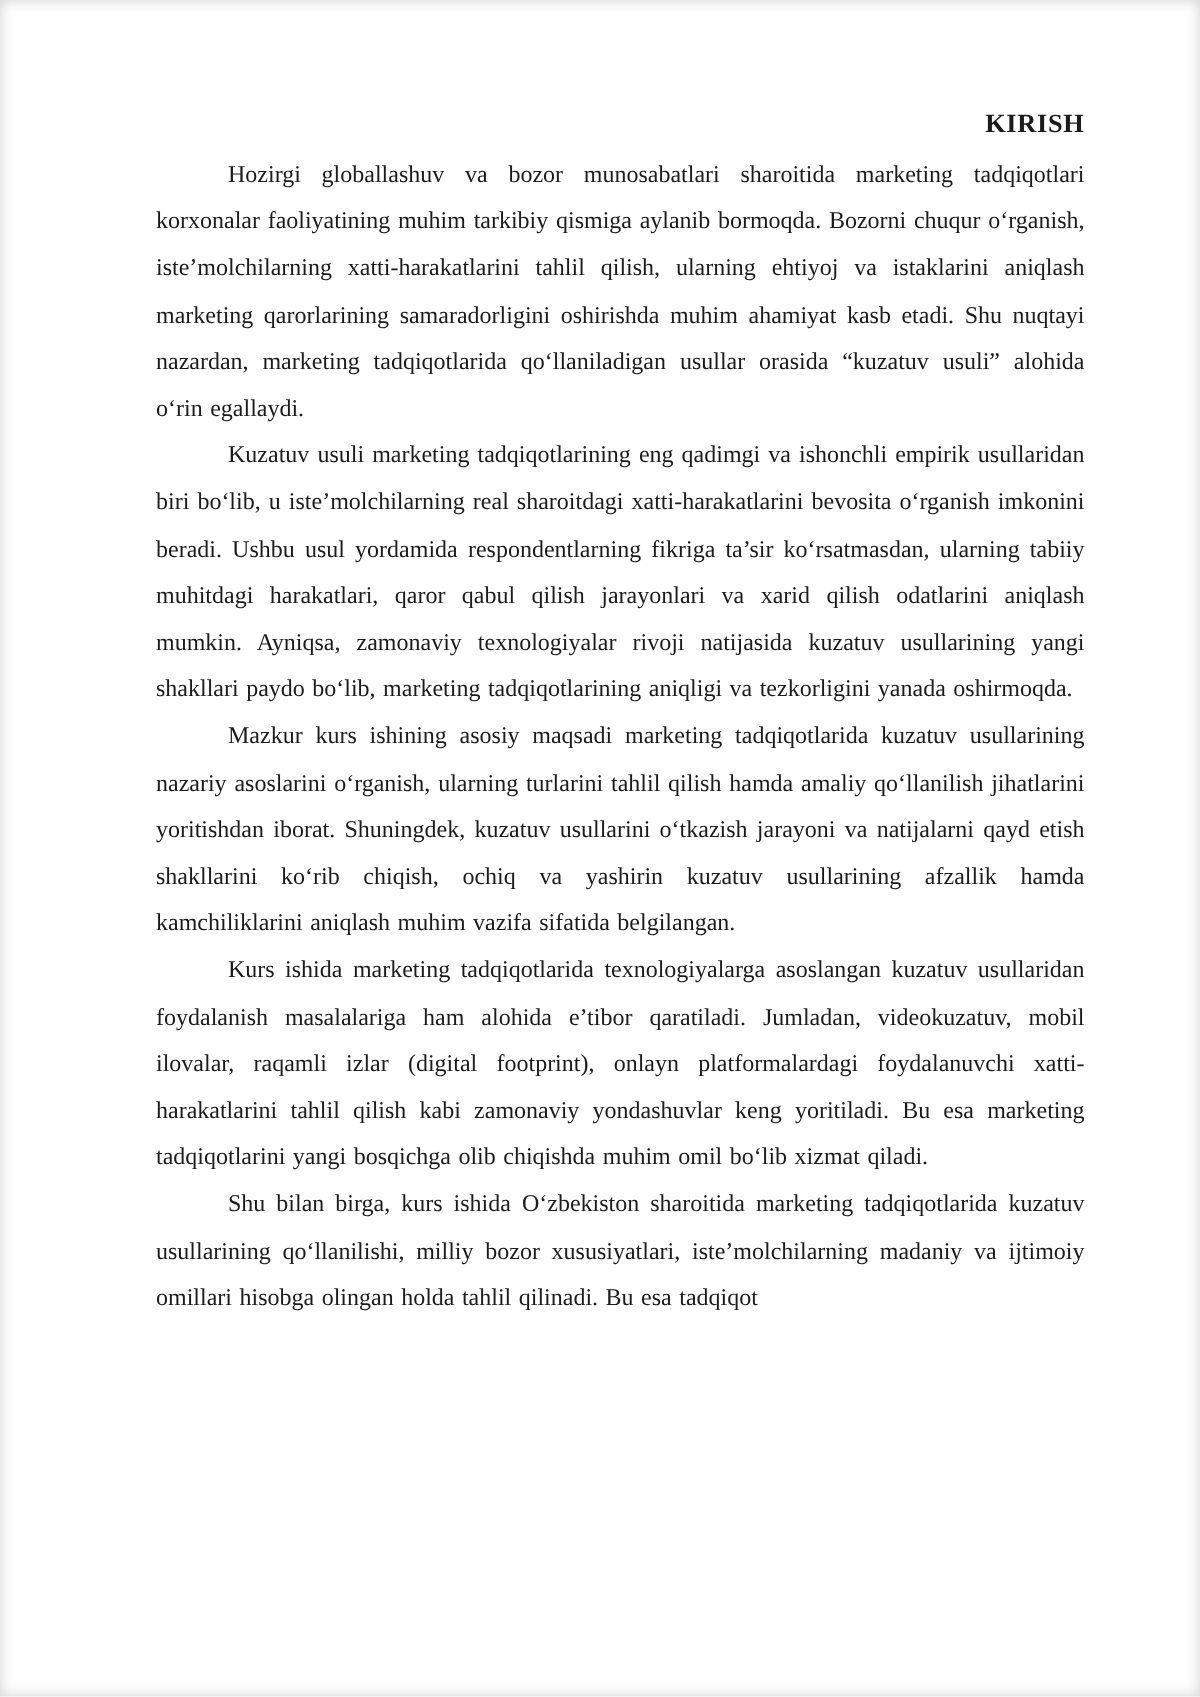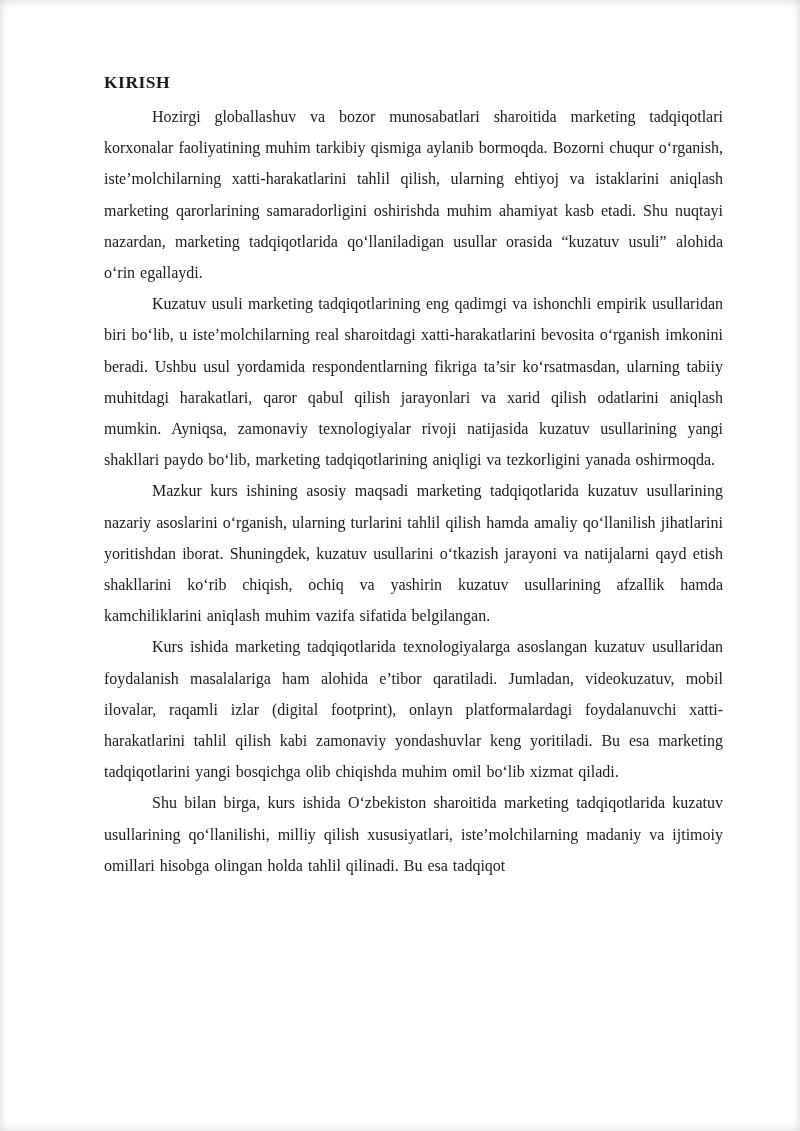--- a/index.html
+++ b/index.html
@@ -15,21 +15,21 @@
     background: #ffffff;
     padding: 66px 77px 0 104px;
     box-shadow: inset 0 0 9px rgba(90, 90, 90, 0.28);
     overflow: hidden;
     font-family: "Liberation Serif", "DejaVu Serif", serif;
     color: #1b1b1b;
   }
   .doc-title {
     font-size: 17.5px;
     font-weight: bold;
-    text-align: left;
+    text-align: right;
     letter-spacing: 0.5px;
     margin: 0 0 3px 0;
     line-height: 32px;
   }
   .para {
     margin: 0;
     font-size: 16px;
     line-height: 31.2px;
     text-align: justify;
     text-indent: 48px;
@@ -38,14 +38,14 @@
 </style>
 </head>
 <body>
 
 <div class="page">
   <h1 class="doc-title">KIRISH</h1>
   <p class="para">Hozirgi globallashuv va bozor munosabatlari sharoitida marketing tadqiqotlari korxonalar faoliyatining muhim tarkibiy qismiga aylanib bormoqda. Bozorni chuqur o‘rganish, iste’molchilarning xatti-harakatlarini tahlil qilish, ularning ehtiyoj va istaklarini aniqlash marketing qarorlarining samaradorligini oshirishda muhim ahamiyat kasb etadi. Shu nuqtayi nazardan, marketing tadqiqotlarida qo‘llaniladigan usullar orasida “kuzatuv usuli” alohida o‘rin egallaydi.</p>
   <p class="para">Kuzatuv usuli marketing tadqiqotlarining eng qadimgi va ishonchli empirik usullaridan biri bo‘lib, u iste’molchilarning real sharoitdagi xatti-harakatlarini bevosita o‘rganish imkonini beradi. Ushbu usul yordamida respondentlarning fikriga ta’sir ko‘rsatmasdan, ularning tabiiy muhitdagi harakatlari, qaror qabul qilish jarayonlari va xarid qilish odatlarini aniqlash mumkin. Ayniqsa, zamonaviy texnologiyalar rivoji natijasida kuzatuv usullarining yangi shakllari paydo bo‘lib, marketing tadqiqotlarining aniqligi va tezkorligini yanada oshirmoqda.</p>
   <p class="para">Mazkur kurs ishining asosiy maqsadi marketing tadqiqotlarida kuzatuv usullarining nazariy asoslarini o‘rganish, ularning turlarini tahlil qilish hamda amaliy qo‘llanilish jihatlarini yoritishdan iborat. Shuningdek, kuzatuv usullarini o‘tkazish jarayoni va natijalarni qayd etish shakllarini ko‘rib chiqish, ochiq va yashirin kuzatuv usullarining afzallik hamda kamchiliklarini aniqlash muhim vazifa sifatida belgilangan.</p>
   <p class="para">Kurs ishida marketing tadqiqotlarida texnologiyalarga asoslangan kuzatuv usullaridan foydalanish masalalariga ham alohida e’tibor qaratiladi. Jumladan, videokuzatuv, mobil ilovalar, raqamli izlar (digital footprint), onlayn platformalardagi foydalanuvchi xatti-harakatlarini tahlil qilish kabi zamonaviy yondashuvlar keng yoritiladi. Bu esa marketing tadqiqotlarini yangi bosqichga olib chiqishda muhim omil bo‘lib xizmat qiladi.</p>
-  <p class="para">Shu bilan birga, kurs ishida O‘zbekiston sharoitida marketing tadqiqotlarida kuzatuv usullarining qo‘llanilishi, milliy qilish xususiyatlari, iste’molchilarning madaniy va ijtimoiy omillari hisobga olingan holda tahlil qilinadi. Bu esa tadqiqot</p>
+  <p class="para">Shu bilan birga, kurs ishida O‘zbekiston sharoitida marketing tadqiqotlarida kuzatuv usullarining qo‘llanilishi, milliy bozor xususiyatlari, iste’molchilarning madaniy va ijtimoiy omillari hisobga olingan holda tahlil qilinadi. Bu esa tadqiqot</p>
 </div>
 
 </body></html>

